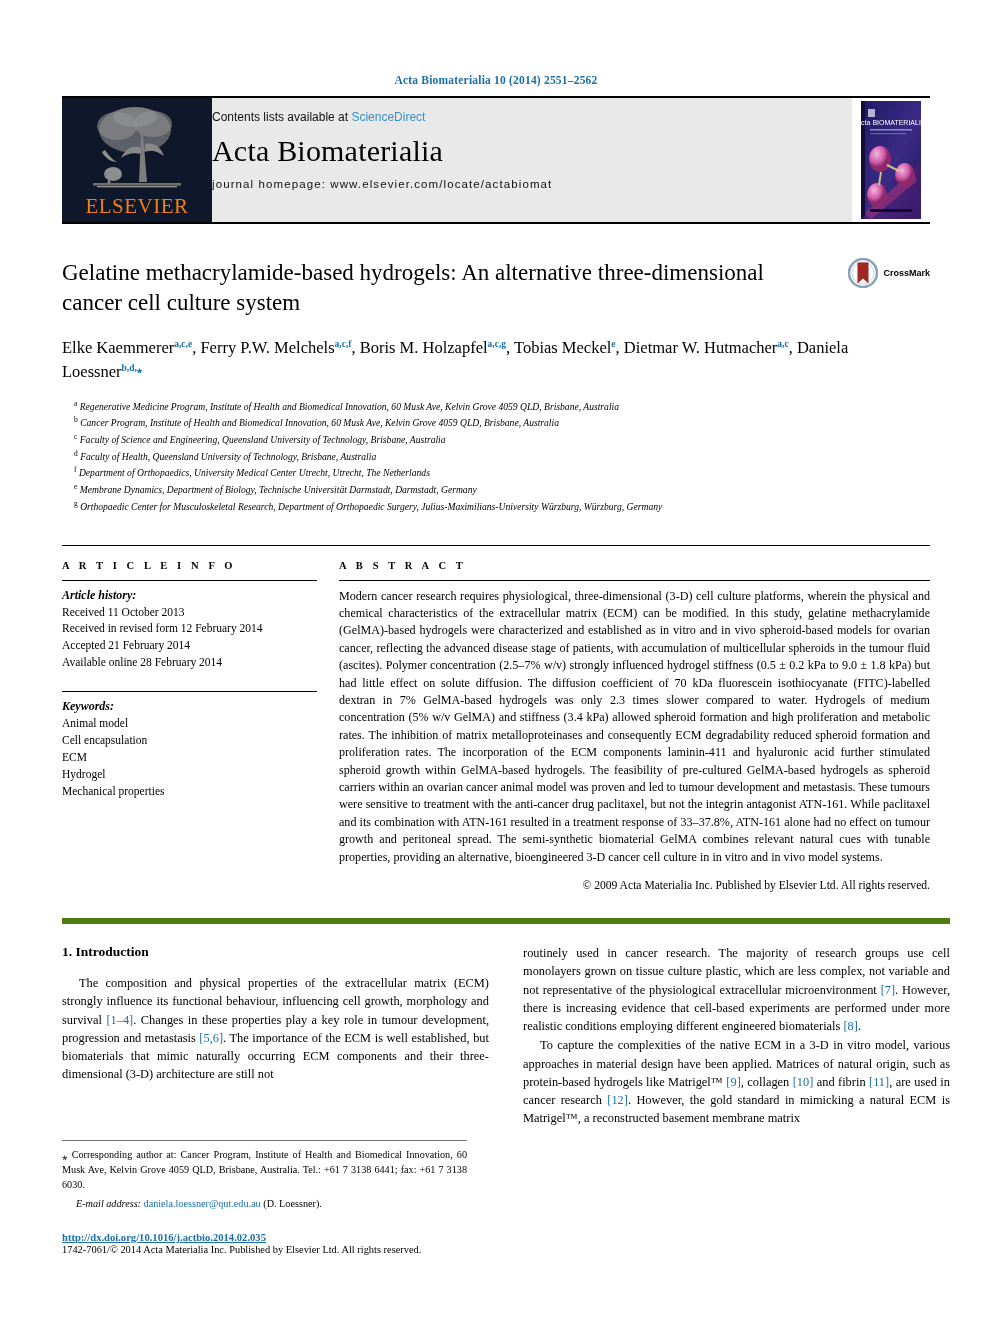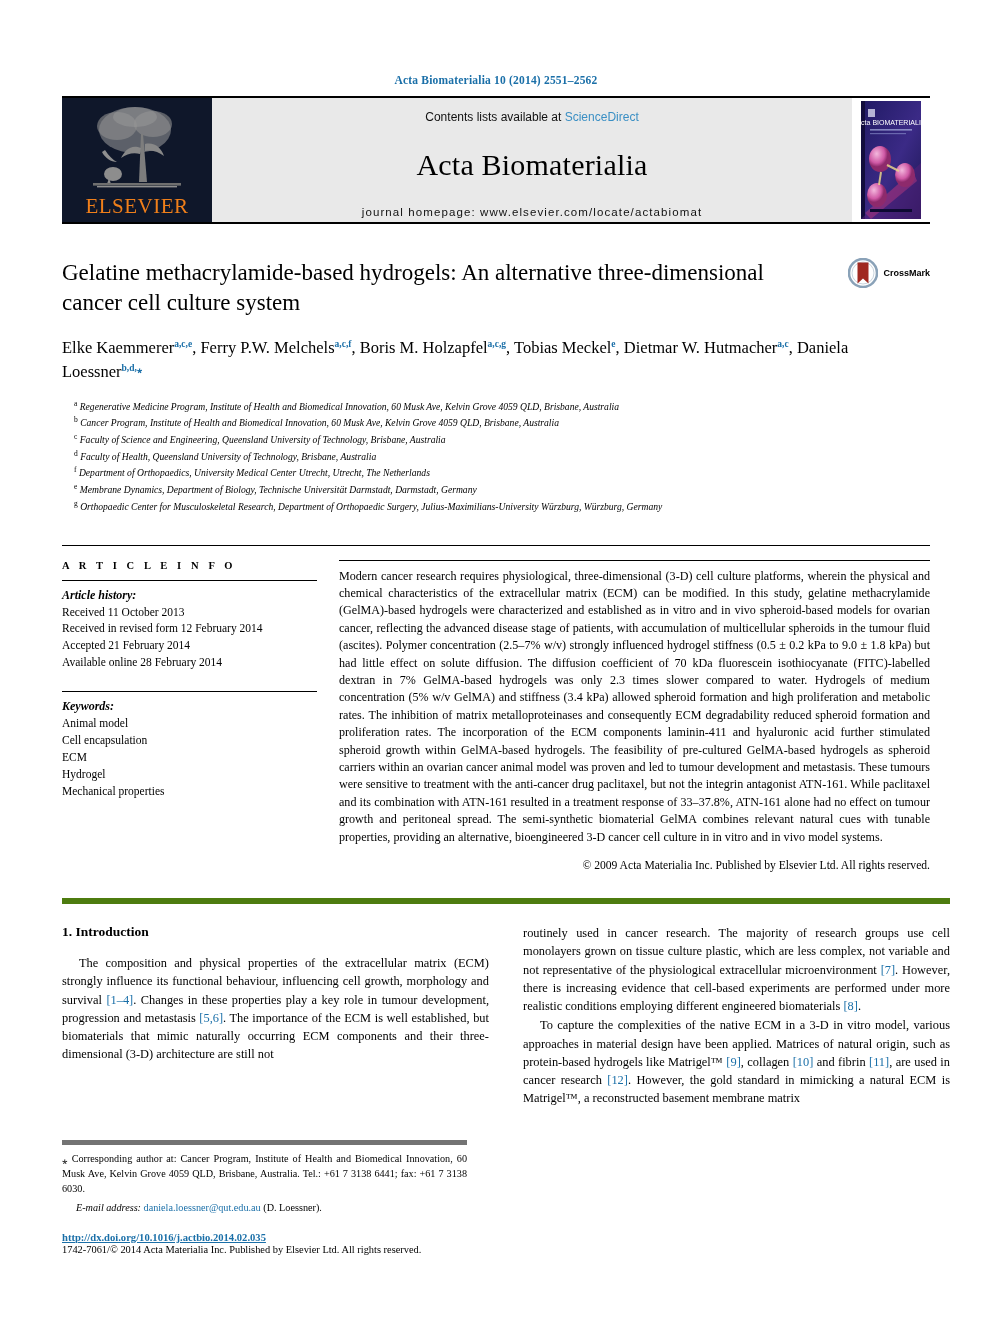--- a/index.html
+++ b/index.html
@@ -41,22 +41,22 @@
   }
   .tree-wrap { flex:1; display:flex; align-items:center; justify-content:center; width:100%; }
   .elsevier-word {
     color:#f07f1a; font-family:"Liberation Serif", serif;
     font-size:21px; letter-spacing:0.5px; line-height:1;
     padding-bottom:3px;
   }
   .center-band {
     flex:1; background:#e9e9e9;
     display:flex; flex-direction:column;
-    align-items:center; justify-content:space-between;
-    padding:12px 0 4px 0; box-sizing:border-box;
+    justify-content:space-between;
+    padding:12px 0 32px 0; box-sizing:border-box;
   }
   .contents-line { font-size:12px; color:#111; font-family:"Liberation Sans", sans-serif; }
   .contents-line .sd { color:#3a8fc4; }
   .journal-title { font-size:30px; font-family:"Liberation Serif", serif; color:#000; letter-spacing:0.2px; }
   .homepage { font-size:11.5px; letter-spacing:1.1px; font-family:"Liberation Sans", sans-serif; color:#111; }
   .cover-thumb {
     width:78px; flex:0 0 78px;
     display:flex; align-items:center; justify-content:center;
     background:#fff;
   }
@@ -122,21 +122,21 @@
   .para {
     font-size:12.4px; line-height:1.47; text-align:justify;
     text-indent:17px; hyphens:auto;
   }
   .para + .para { margin-top:1px; }
   .cite { color:#1a6fa8; }
 
   
   .footnotes {
     position:absolute; left:62px; top:1140px; width:405px;
-    border-top:5px solid #737373; padding-top:7px;
+    border-top:1px solid #737373; padding-top:7px;
   }
   .fn-line { font-size:10.2px; line-height:1.46; text-align:justify; }
   .fn-email { margin-top:5px; font-size:10.2px; text-indent:14px; }
   .fn-email i { font-style:italic; }
   .fn-email a, .link { color:#1a6fa8; text-decoration:none; }
   .doi-block { position:absolute; left:62px; top:1232px; width:420px; }
   .doi-line { font-size:10.6px; color:#1a6fa8; font-weight:bold; text-decoration:underline; }
   .issn-line { font-size:10.4px; margin-top:1px; }
 </style>
 </head>
@@ -254,20 +254,21 @@
             <div class="info-line">Animal model</div>
             <div class="info-line">Cell encapsulation</div>
             <div class="info-line">ECM</div>
             <div class="info-line">Hydrogel</div>
             <div class="info-line">Mechanical properties</div>
           </div>
       </div>
     </div>
 
     <div class="col-abstract">
+      <div class="sec-head">A B S T R A C T</div>
       <div class="rule"></div>
       <div class="abstract-body">Modern cancer research requires physiological, three-dimensional (3-D) cell culture platforms, wherein the physical and chemical characteristics of the extracellular matrix (ECM) can be modified. In this study, gelatine methacrylamide (GelMA)-based hydrogels were characterized and established as in vitro and in vivo spheroid-based models for ovarian cancer, reflecting the advanced disease stage of patients, with accumulation of multicellular spheroids in the tumour fluid (ascites). Polymer concentration (2.5–7% w/v) strongly influenced hydrogel stiffness (0.5 ± 0.2 kPa to 9.0 ± 1.8 kPa) but had little effect on solute diffusion. The diffusion coefficient of 70 kDa fluorescein isothiocyanate (FITC)-labelled dextran in 7% GelMA-based hydrogels was only 2.3 times slower compared to water. Hydrogels of medium concentration (5% w/v GelMA) and stiffness (3.4 kPa) allowed spheroid formation and high proliferation and metabolic rates. The inhibition of matrix metalloproteinases and consequently ECM degradability reduced spheroid formation and proliferation rates. The incorporation of the ECM components laminin-411 and hyaluronic acid further stimulated spheroid growth within GelMA-based hydrogels. The feasibility of pre-cultured GelMA-based hydrogels as spheroid carriers within an ovarian cancer animal model was proven and led to tumour development and metastasis. These tumours were sensitive to treatment with the anti-cancer drug paclitaxel, but not the integrin antagonist ATN-161. While paclitaxel and its combination with ATN-161 resulted in a treatment response of 33–37.8%, ATN-161 alone had no effect on tumour growth and peritoneal spread. The semi-synthetic biomaterial GelMA combines relevant natural cues with tunable properties, providing an alternative, bioengineered 3-D cancer cell culture in in vitro and in vivo model systems.</div>
       <div class="copyright">© 2009 Acta Materialia Inc. Published by Elsevier Ltd. All rights reserved.</div>
     </div>
   </div>
 
   <div class="body-cols">
     <div class="bcol">
       <div class="sec-title">1. Introduction</div>
       <div class="para">The composition and physical properties of the extracellular matrix (ECM) strongly influence its functional behaviour, influencing cell growth, morphology and survival <span class="cite">[1–4]</span>. Changes in these properties play a key role in tumour development, progression and metastasis <span class="cite">[5,6]</span>. The importance of the ECM is well established, but biomaterials that mimic naturally occurring ECM components and their three-dimensional (3-D) architecture are still not</div>

